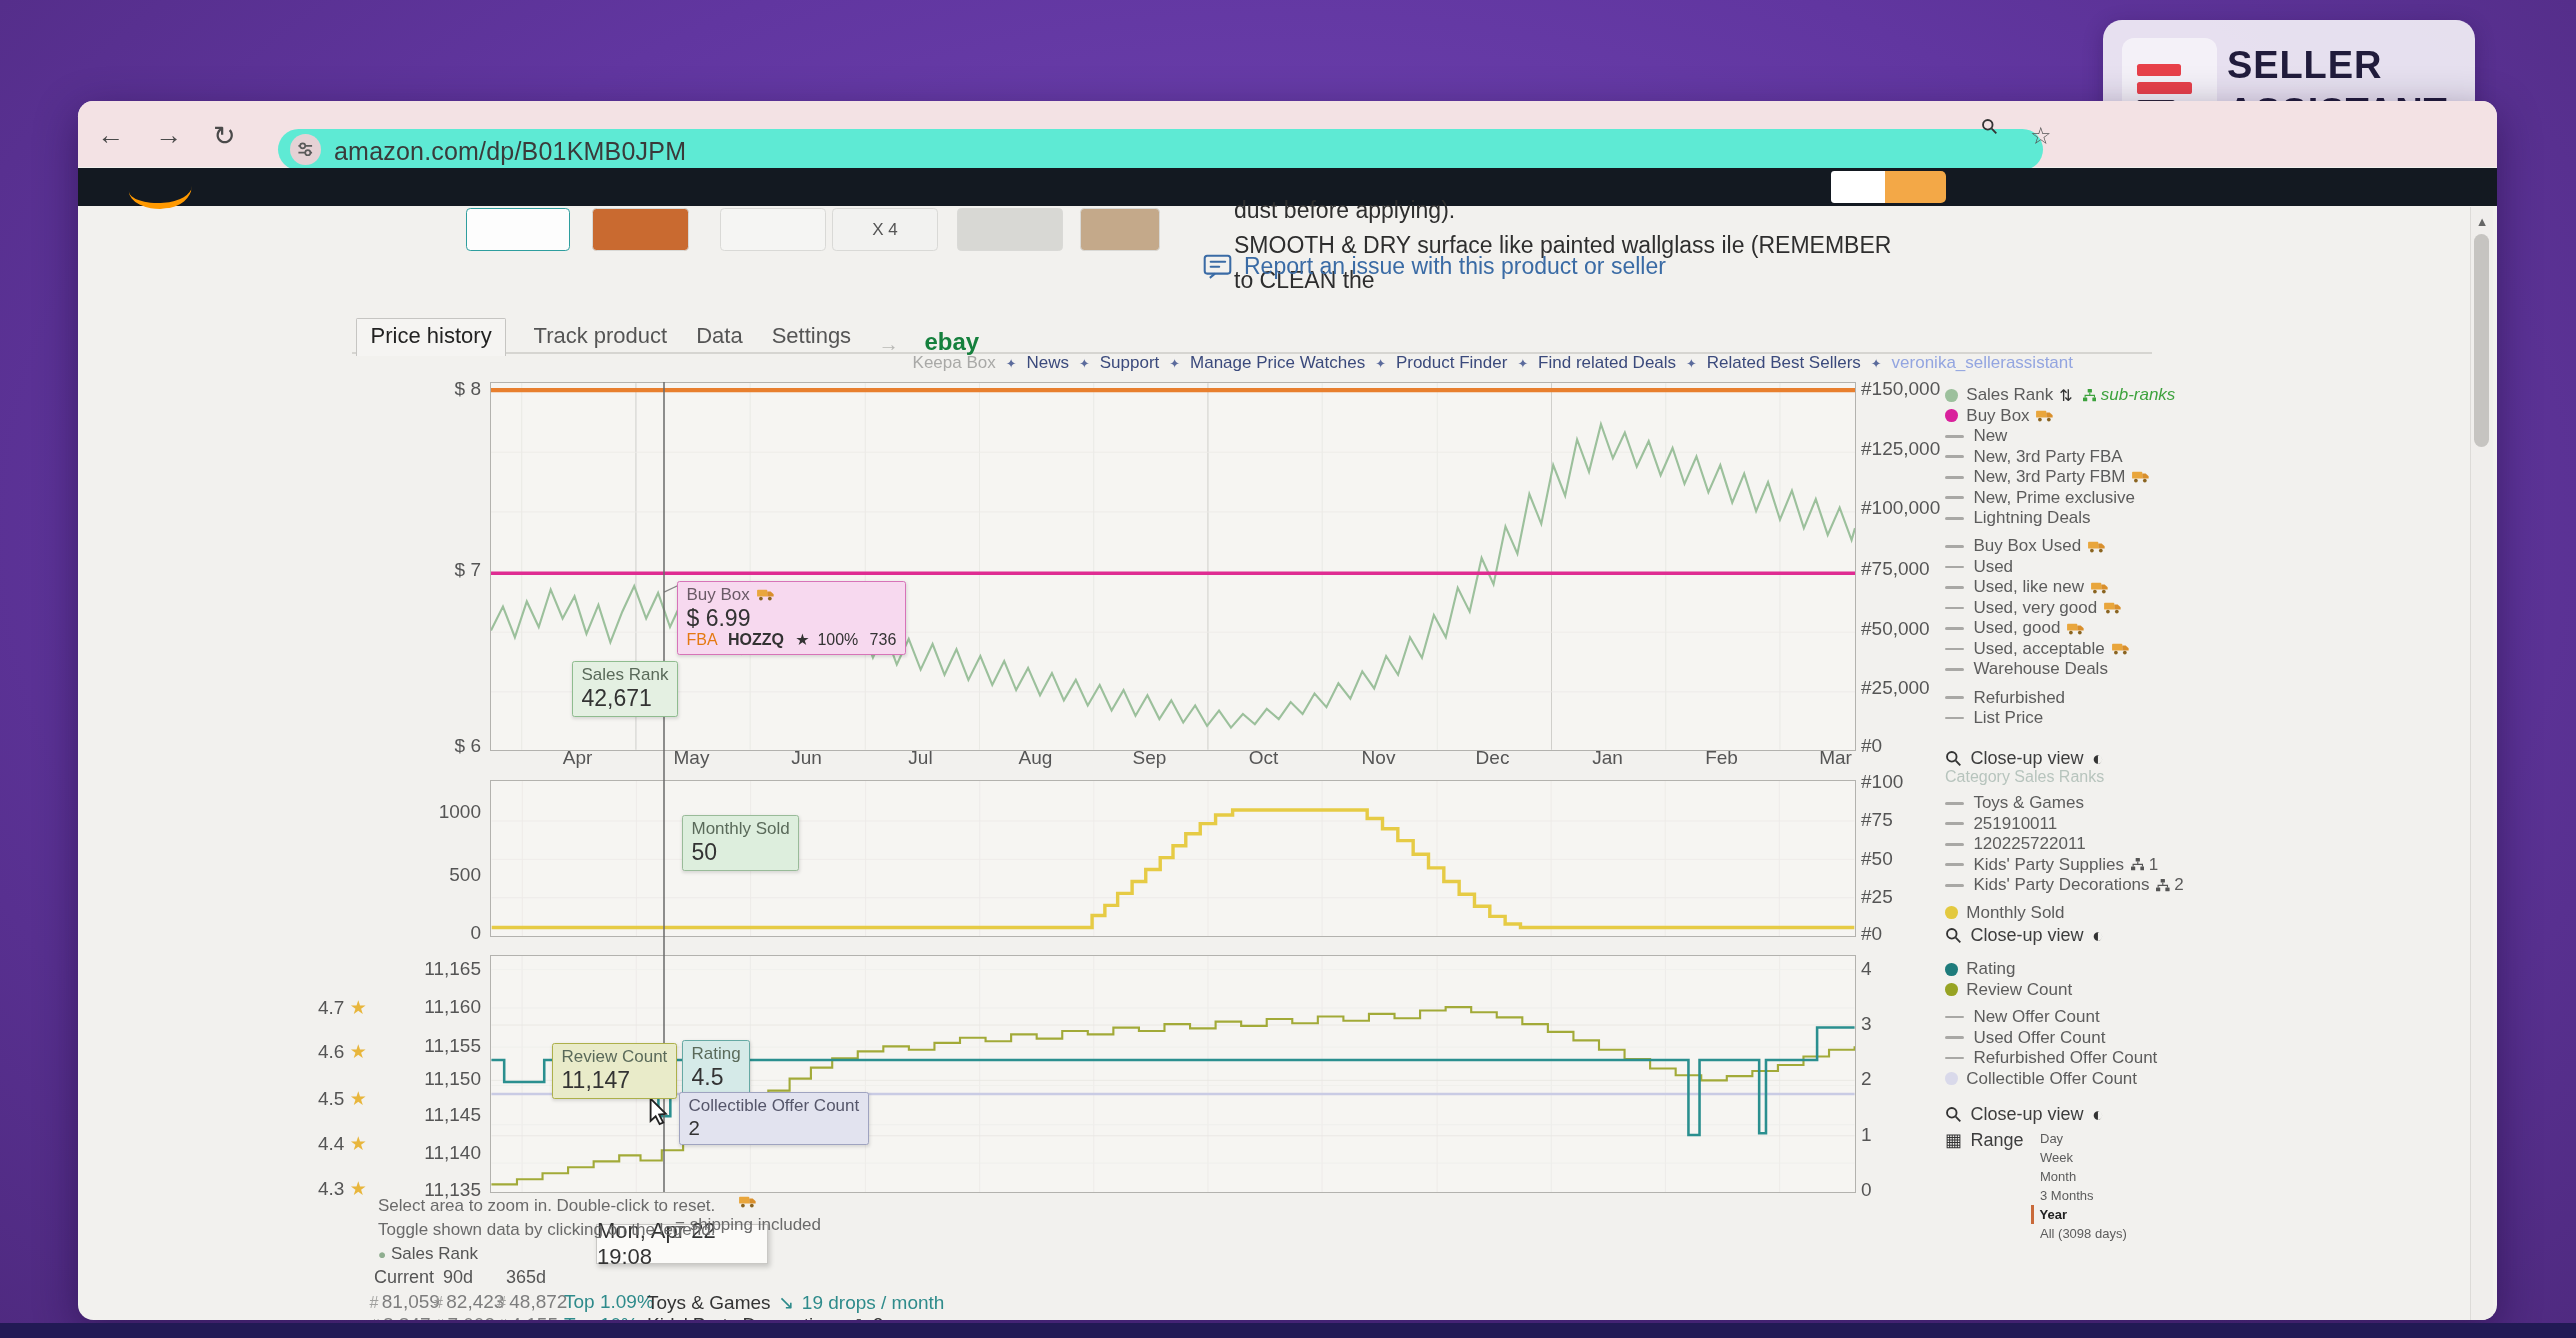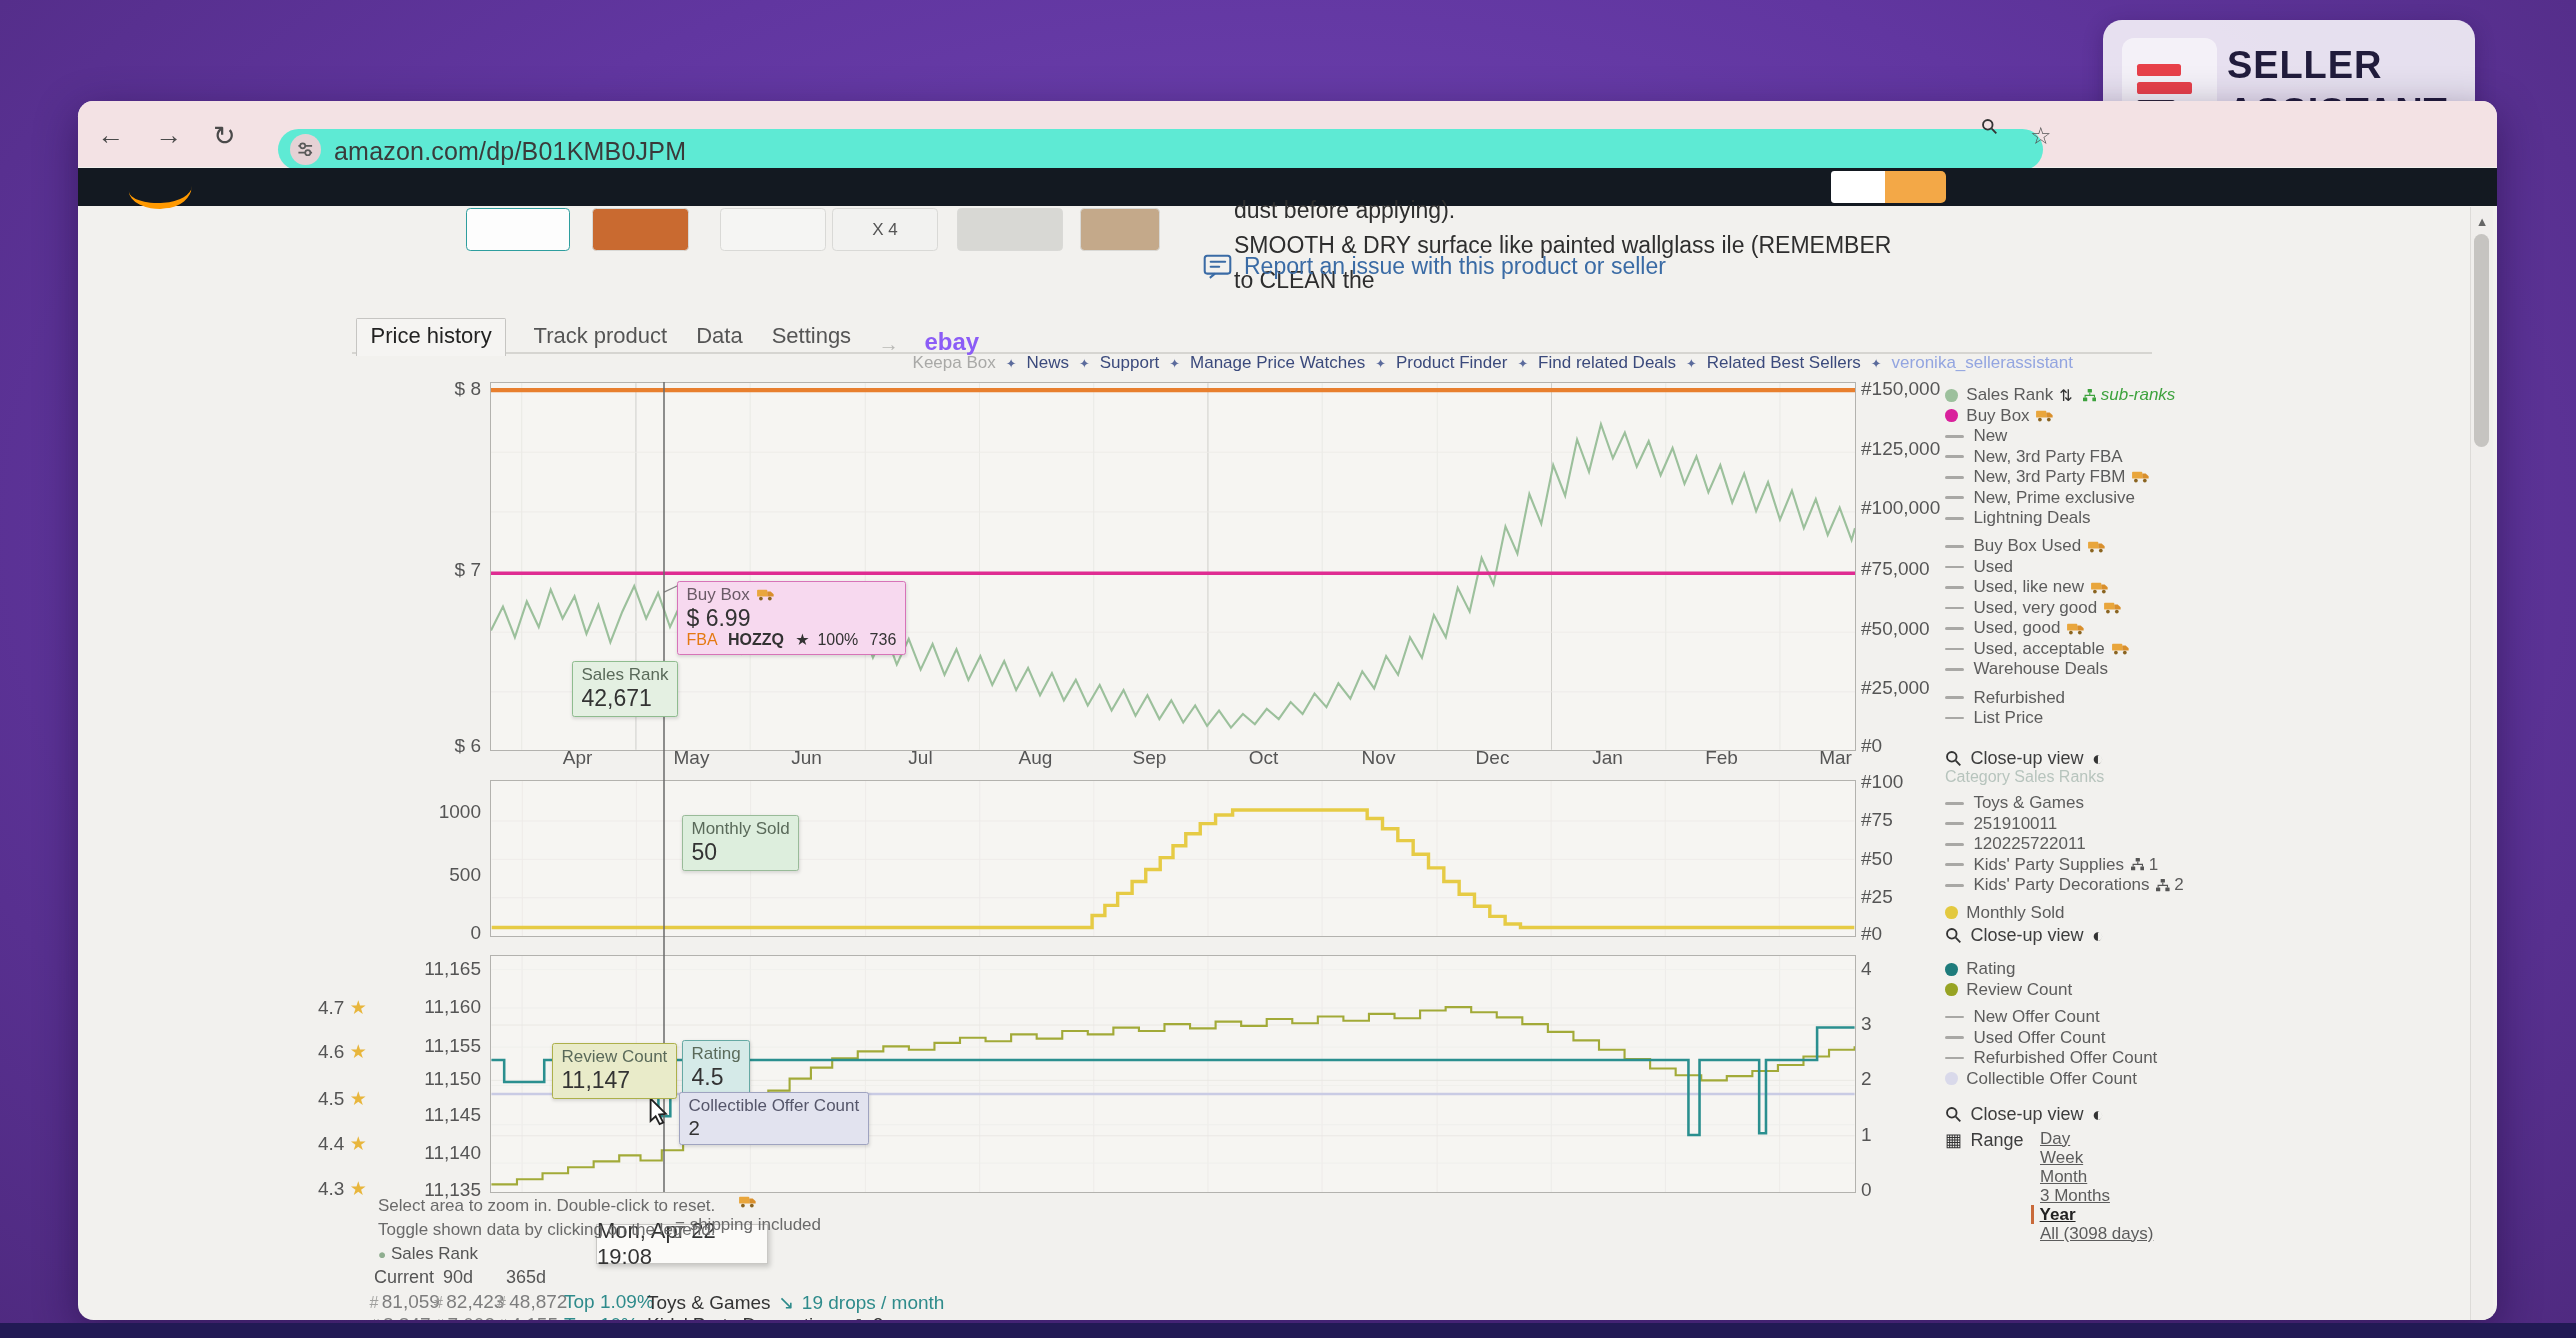--- a/index.html
+++ b/index.html
@@ -55,21 +55,21 @@
   .footerhint{position:absolute;font-size:17px;color:#6a6a6a;}
   .stathdr{position:absolute;font-size:18px;color:#555;}
   .statrow{position:absolute;height:22px;font-size:19px;}
   .statnum{position:absolute;width:61px;text-align:right;color:#7d7d7d;}
   .hash{color:#a0a09e;font-size:16px;margin-right:3.4px;}
   .topteal{position:absolute;color:#2e8b8b;}
   .catflex{position:absolute;display:flex;gap:7.7px;align-items:center;color:#333;}
   .tealtxt{color:#2e8b8b;}
   .datetip{position:absolute;left:518px;top:1123px;width:170px;height:38px;background:#fbfaf8;border:0.9px solid #c9c8c5;
            box-shadow:1.7px 2.6px 5.1px rgba(0,0,0,.18);font-size:22px;color:#333;display:flex;align-items:center;justify-content:center;}
-  .rangeopt{font-size:17px;color:#5c5c5c;height:19px;display:flex;align-items:center;text-decoration:underline;}
+  .rangeopt{font-size:13px;color:#5c5c5c;height:19px;display:flex;align-items:center;}
   .rangesel{font-weight:bold;color:#222;border-left:3.4px solid #c96a3a;padding-left:6px;margin-left:-9.4px;}
   .catshead{position:absolute;font-size:16px;color:#b7c4bd;}
   .bottombar{position:absolute;left:0;top:1323px;width:2576px;height:15.3px;background:#221a55;}
   svg{display:block;}
 </style>
 </head>
 <body>
 
 <div id="root">
 
@@ -141,21 +141,21 @@
       <span class="reporttext">Report an issue with this product or seller</span>
     </div>
 
     <div class="tabline"></div>
     <div class="tabsrow" id="tabsrow">
         <span class="tabactive">Price history</span>
         <span class="tabplain">Track product</span>
         <span class="tabplain">Data</span>
         <span class="tabplain">Settings</span>
         <span style="color: rgb(184, 184, 181); font-size: 20.5px;">→</span>
-        <span style="color: #8b5cf6; font-size: 24px; font-weight: bold;">ebay</span>
+        <span style="color: #15803d; font-size: 24px; font-weight: bold;">ebay</span>
       </div>
     <div class="klinks" id="klinks">
         <span class="klink" style="color: rgb(169, 169, 167);">Keepa Box</span>
         <span class="ksep">✦</span>
         <span class="klink">News</span>
         <span class="ksep">✦</span>
         <span class="klink">Support</span>
         <span class="ksep">✦</span>
         <span class="klink">Manage Price Watches</span>
         <span class="ksep">✦</span>

